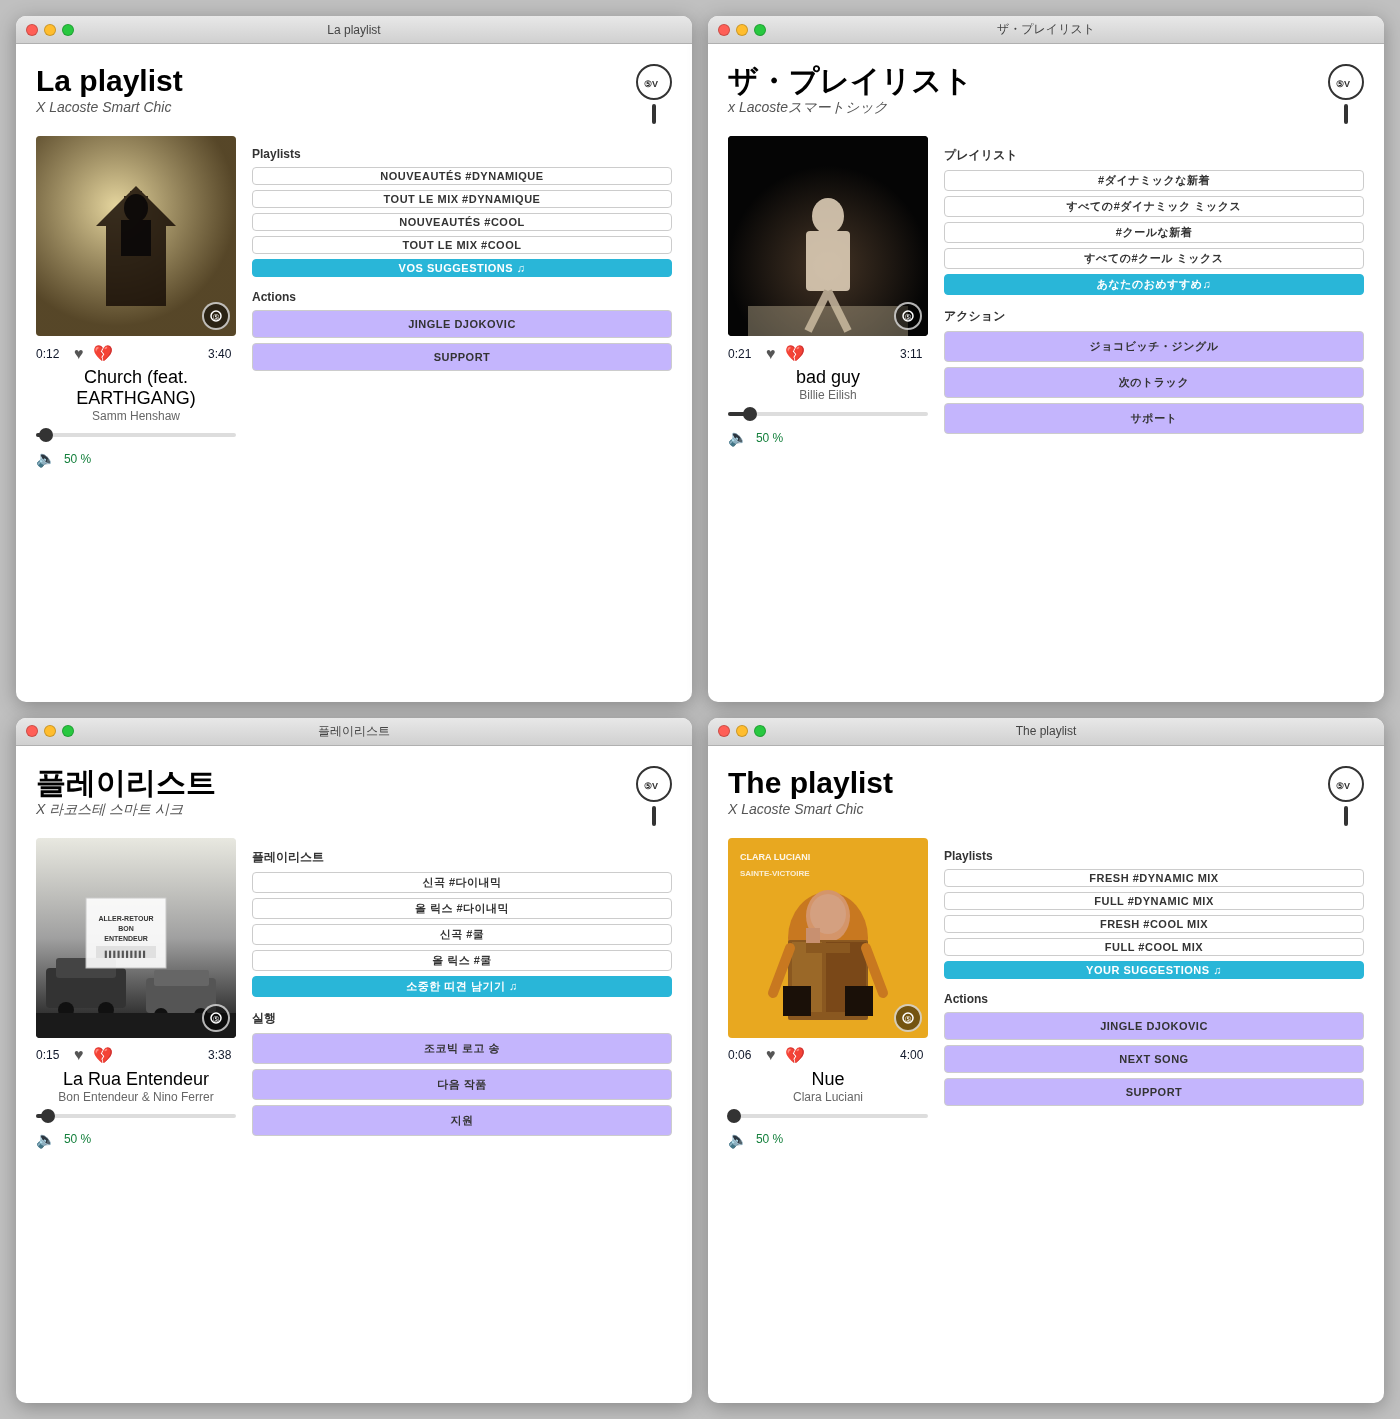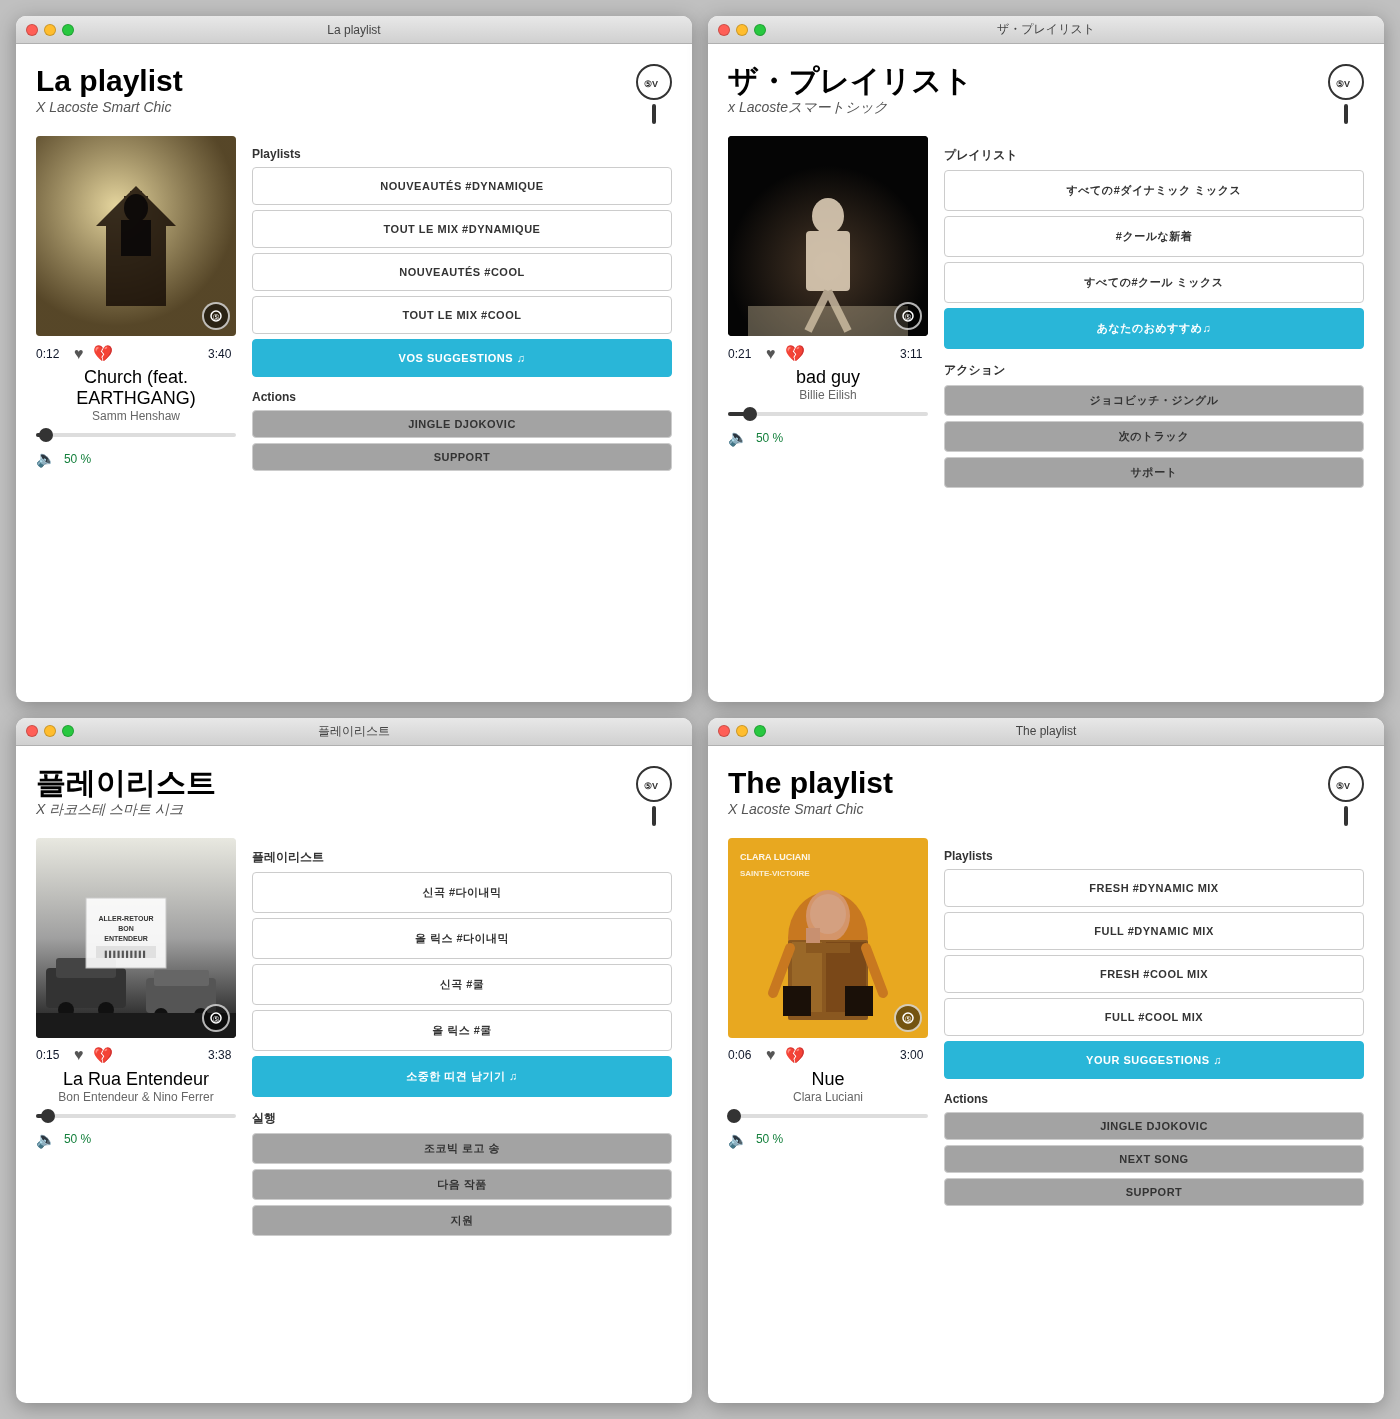--- a/index.html
+++ b/index.html
@@ -204,21 +204,21 @@
       font-weight: 600;
       color: #333;
       margin-bottom: 6px;
       margin-top: 8px;
     }
     .section-title:first-child { margin-top: 11px; }
 
     .playlist-btn {
       display: block;
       width: 100%;
-      padding: 12px 10px;
+      padding: 2px 10px;
       margin-bottom: 5px;
       border: 1px solid #ccc;
       background: #fff;
       border-radius: 4px;
       font-size: 11px;
       font-weight: 600;
       letter-spacing: 0.5px;
       text-align: center;
       cursor: pointer;
       color: #333;
@@ -228,21 +228,21 @@
       border-color: #29b6d8;
       color: #fff;
     }
 
     .action-btn {
       display: block;
       width: 100%;
       padding: 7px 10px;
       margin-bottom: 5px;
       border: 1px solid #ccc;
-      background: #a3a3a3;
+      background: #c4b5fd;
       border-radius: 4px;
       font-size: 11px;
       font-weight: 600;
       letter-spacing: 0.5px;
       text-align: center;
       cursor: pointer;
       color: #333;
     }
   </style>
 </head>
@@ -398,20 +398,21 @@
             <div class="progress-bar-fill" style="width: 11%;"></div>
             <div class="progress-knob" style="left: calc(11% - 7px);"></div>
           </div>
           <div class="volume-row">
     <span class="volume-icon">🔈</span>
     <span class="volume-label">50 %</span>
   </div>
         </div>
         <div class="right-panel">
           <div class="section-title">プレイリスト</div>
+          <button class="playlist-btn">#ダイナミックな新着</button>
           <button class="playlist-btn">すべての#ダイナミック ミックス</button>
           <button class="playlist-btn">#クールな新着</button>
           <button class="playlist-btn">すべての#クール ミックス</button>
           <button class="playlist-btn active">あなたのおめすすめ♫</button>
           <div class="section-title">アクション</div>
           <button class="action-btn">ジョコビッチ・ジングル</button>
           <button class="action-btn">次のトラック</button>
           <button class="action-btn">サポート</button>
         </div>
       </div>
@@ -557,21 +558,21 @@
             </svg><div class="album-overlay">
               <svg width="14" height="14" viewBox="0 0 14 14">
                 <circle cx="7" cy="7" r="5" fill="none" stroke="white" stroke-width="1.5"></circle>
                 <text x="7" y="11" text-anchor="middle" font-size="8" fill="white">⑤</text>
               </svg>
             </div></div>
           <div class="player-controls">
     <span class="time-label">0:06</span>
     <span class="heart-icon">♥</span>
     <span class="broken-heart-icon">💔</span>
-    <span class="time-label" style="margin-left:auto">3:00</span>
+    <span class="time-label" style="margin-left:auto">4:00</span>
   </div>
           <div class="track-info">
     <div class="track-name">Nue</div>
     <div class="track-artist">Clara Luciani</div>
   </div>
           <div class="progress-bar-wrap">
             <div class="progress-bar-fill" style="width: 3%;"></div>
             <div class="progress-knob" style="left: calc(3% - 7px);"></div>
           </div>
           <div class="volume-row">

